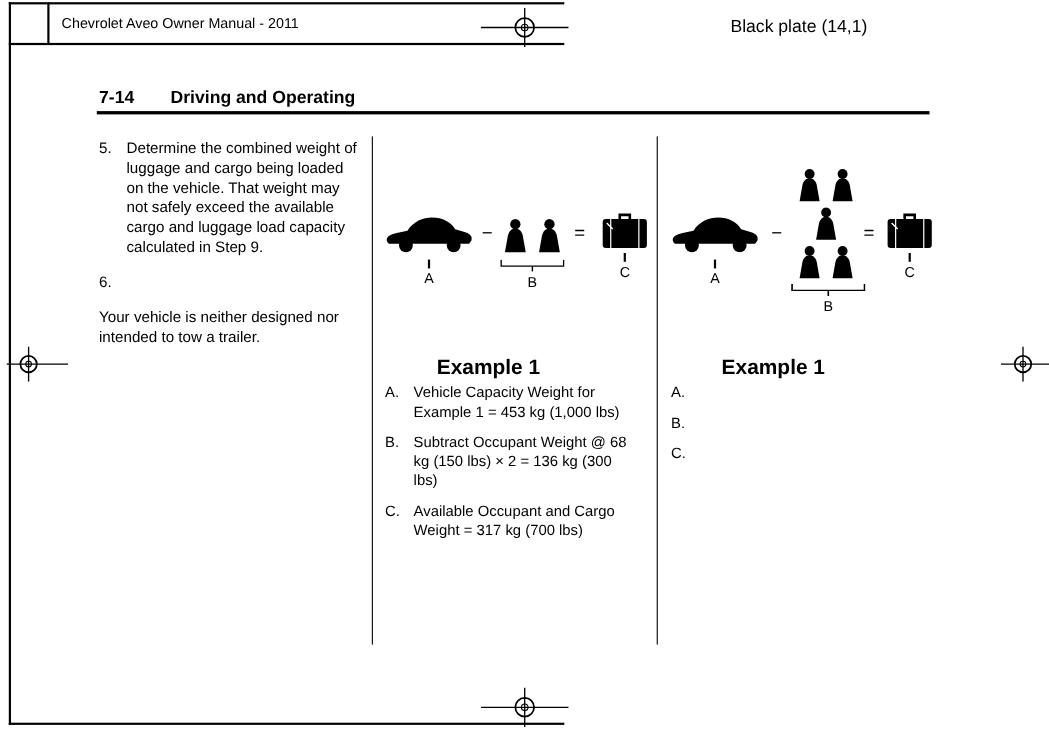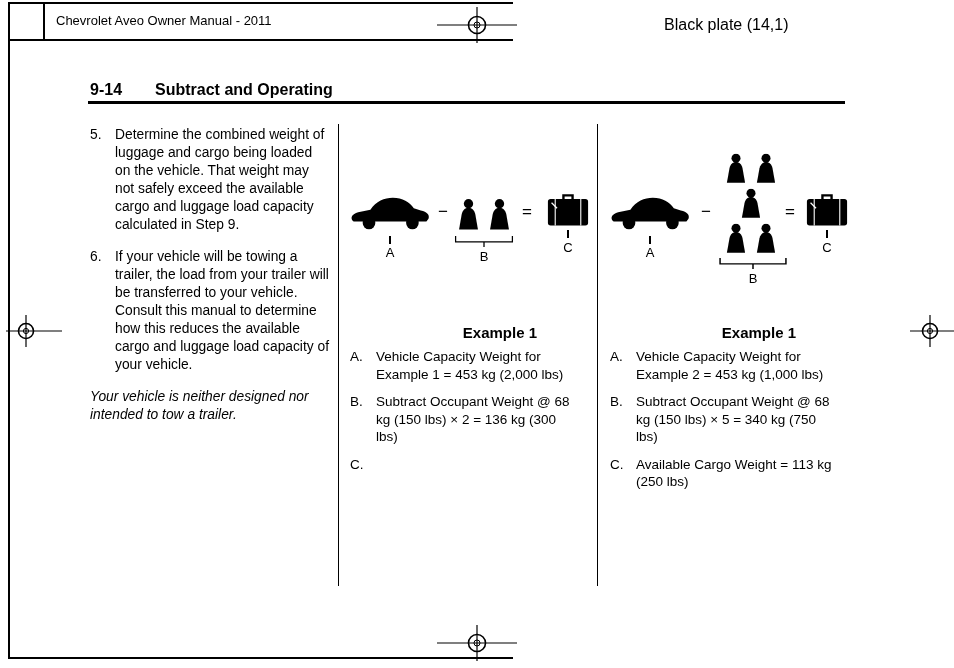--- a/index.html
+++ b/index.html
@@ -26,23 +26,23 @@
   .header-rule{left:88px;top:101px;width:757px;height:3px;}
 
   .col-divider{width:1.2px;top:124px;height:462px;}
   .divider-1{left:338px;}
   .divider-2{left:597px;}
 
   .left-col{left:90px;top:126px;width:240px;font-size:13.8px;line-height:18px;}
   .step{display:flex;margin-bottom:14px;}
   .step-num{flex:0 0 25px;width:25px;}
   .step-text{flex:1;}
-  .lead-para{margin-top:8px;font-style:italic;}
-
-  .ex-title{font-weight:bold;font-size:15px;width:140px;text-align:right;}
+  .lead-para{margin-top:8px;}
+
+  .ex-title{font-weight:bold;font-size:19px;width:140px;text-align:left;}
   .item-list{width:225px;font-size:13.5px;line-height:17.5px;}
   .item{display:flex;margin-bottom:10px;}
   .item-num{flex:0 0 26px;width:26px;}
   .item-text{flex:1;}
 
   .diagram-label{font-size:13px;width:20px;text-align:center;line-height:13px;}
   .op{font-size:17px;width:18px;text-align:center;line-height:18px;}
   .tick{width:1.5px;height:8px;background:#000;}
   svg{display:block;}
 </style>
@@ -103,35 +103,34 @@
     <circle cx="20" cy="16" r="2.6" fill="none" stroke="#000" stroke-width="1"></circle>
   </svg>
   <svg class="abs" style="left:910px;top:315px;" width="56" height="32" viewBox="0 0 56 32">
     <line x1="0" y1="16" x2="56" y2="16" stroke="#000" stroke-width="1.2"></line>
     <line x1="20" y1="0" x2="20" y2="32" stroke="#000" stroke-width="1.2"></line>
     <circle cx="20" cy="16" r="7.5" fill="none" stroke="#000" stroke-width="1.6"></circle>
     <circle cx="20" cy="16" r="2.6" fill="none" stroke="#000" stroke-width="1"></circle>
   </svg>
 
   <div class="abs page-header">
-    <span>9-14</span><span class="sec-title">Subtract and Operating</span>
+    <span>7-14</span><span class="sec-title">Driving and Operating</span>
   </div>
   <div class="rule header-rule"></div>
 
   <div class="rule col-divider divider-1"></div>
   <div class="rule col-divider divider-2"></div>
 
   <div class="abs left-col">
     <div class="step">
       <span class="step-num">5.</span>
       <span class="step-text">Determine the combined weight of luggage and cargo being loaded on the vehicle. That weight may not safely exceed the available cargo and luggage load capacity calculated in Step 9.</span>
     </div>
     <div class="step">
       <span class="step-num">6.</span>
-      <span class="step-text">If your vehicle will be towing a trailer, the load from your trailer will be transferred to your vehicle. Consult this manual to determine how this reduces the available cargo and luggage load capacity of your vehicle.</span>
     </div>
     <div class="lead-para">Your vehicle is neither designed nor intended to tow a trailer.</div>
   </div>
 
   <svg class="abs" style="left:348px;top:191px;" width="84" height="43" viewBox="0 0 120 54" fill="#000">
       <use href="#sym-car"></use>
     </svg>
   <div class="abs tick" style="left:389px;top:236px;"></div>
   <div class="abs diagram-label" style="left:380px;top:246px;">A</div>
 
@@ -154,28 +153,29 @@
       <use href="#sym-luggage"></use>
     </svg>
   <div class="abs tick" style="left:567px;top:230px;"></div>
   <div class="abs diagram-label" style="left:558px;top:241px;">C</div>
 
   <div class="abs ex-title" style="left:397px;top:324px;">Example 1</div>
 
   <div class="abs item-list" style="left:350px;top:348px;">
     <div class="item">
       <span class="item-num">A.</span>
-      <span class="item-text">Vehicle Capacity Weight for Example 1 = 453 kg (2,000 lbs)</span>
+      <span class="item-text">Vehicle Capacity Weight for Example 1 = 453 kg (1,000 lbs)</span>
     </div>
     <div class="item">
       <span class="item-num">B.</span>
       <span class="item-text">Subtract Occupant Weight @ 68 kg (150 lbs) × 2 = 136 kg (300 lbs)</span>
     </div>
     <div class="item">
       <span class="item-num">C.</span>
+      <span class="item-text">Available Occupant and Cargo Weight = 317 kg (700 lbs)</span>
     </div>
   </div>
 
   <svg class="abs" style="left:608px;top:191px;" width="84" height="43" viewBox="0 0 120 54" fill="#000">
       <use href="#sym-car"></use>
     </svg>
   <div class="abs tick" style="left:649px;top:236px;"></div>
   <div class="abs diagram-label" style="left:640px;top:246px;">A</div>
 
   <div class="abs op" style="left:697px;top:203px;">−</div>
@@ -206,25 +206,22 @@
       <use href="#sym-luggage"></use>
     </svg>
   <div class="abs tick" style="left:826px;top:230px;"></div>
   <div class="abs diagram-label" style="left:817px;top:241px;">C</div>
 
   <div class="abs ex-title" style="left:656px;top:324px;">Example 1</div>
 
   <div class="abs item-list" style="left:610px;top:348px;">
     <div class="item">
       <span class="item-num">A.</span>
-      <span class="item-text">Vehicle Capacity Weight for Example 2 = 453 kg (1,000 lbs)</span>
     </div>
     <div class="item">
       <span class="item-num">B.</span>
-      <span class="item-text">Subtract Occupant Weight @ 68 kg (150 lbs) × 5 = 340 kg (750 lbs)</span>
     </div>
     <div class="item">
       <span class="item-num">C.</span>
-      <span class="item-text">Available Cargo Weight = 113 kg (250 lbs)</span>
     </div>
   </div>
 
 </div>
 
 </body></html>

